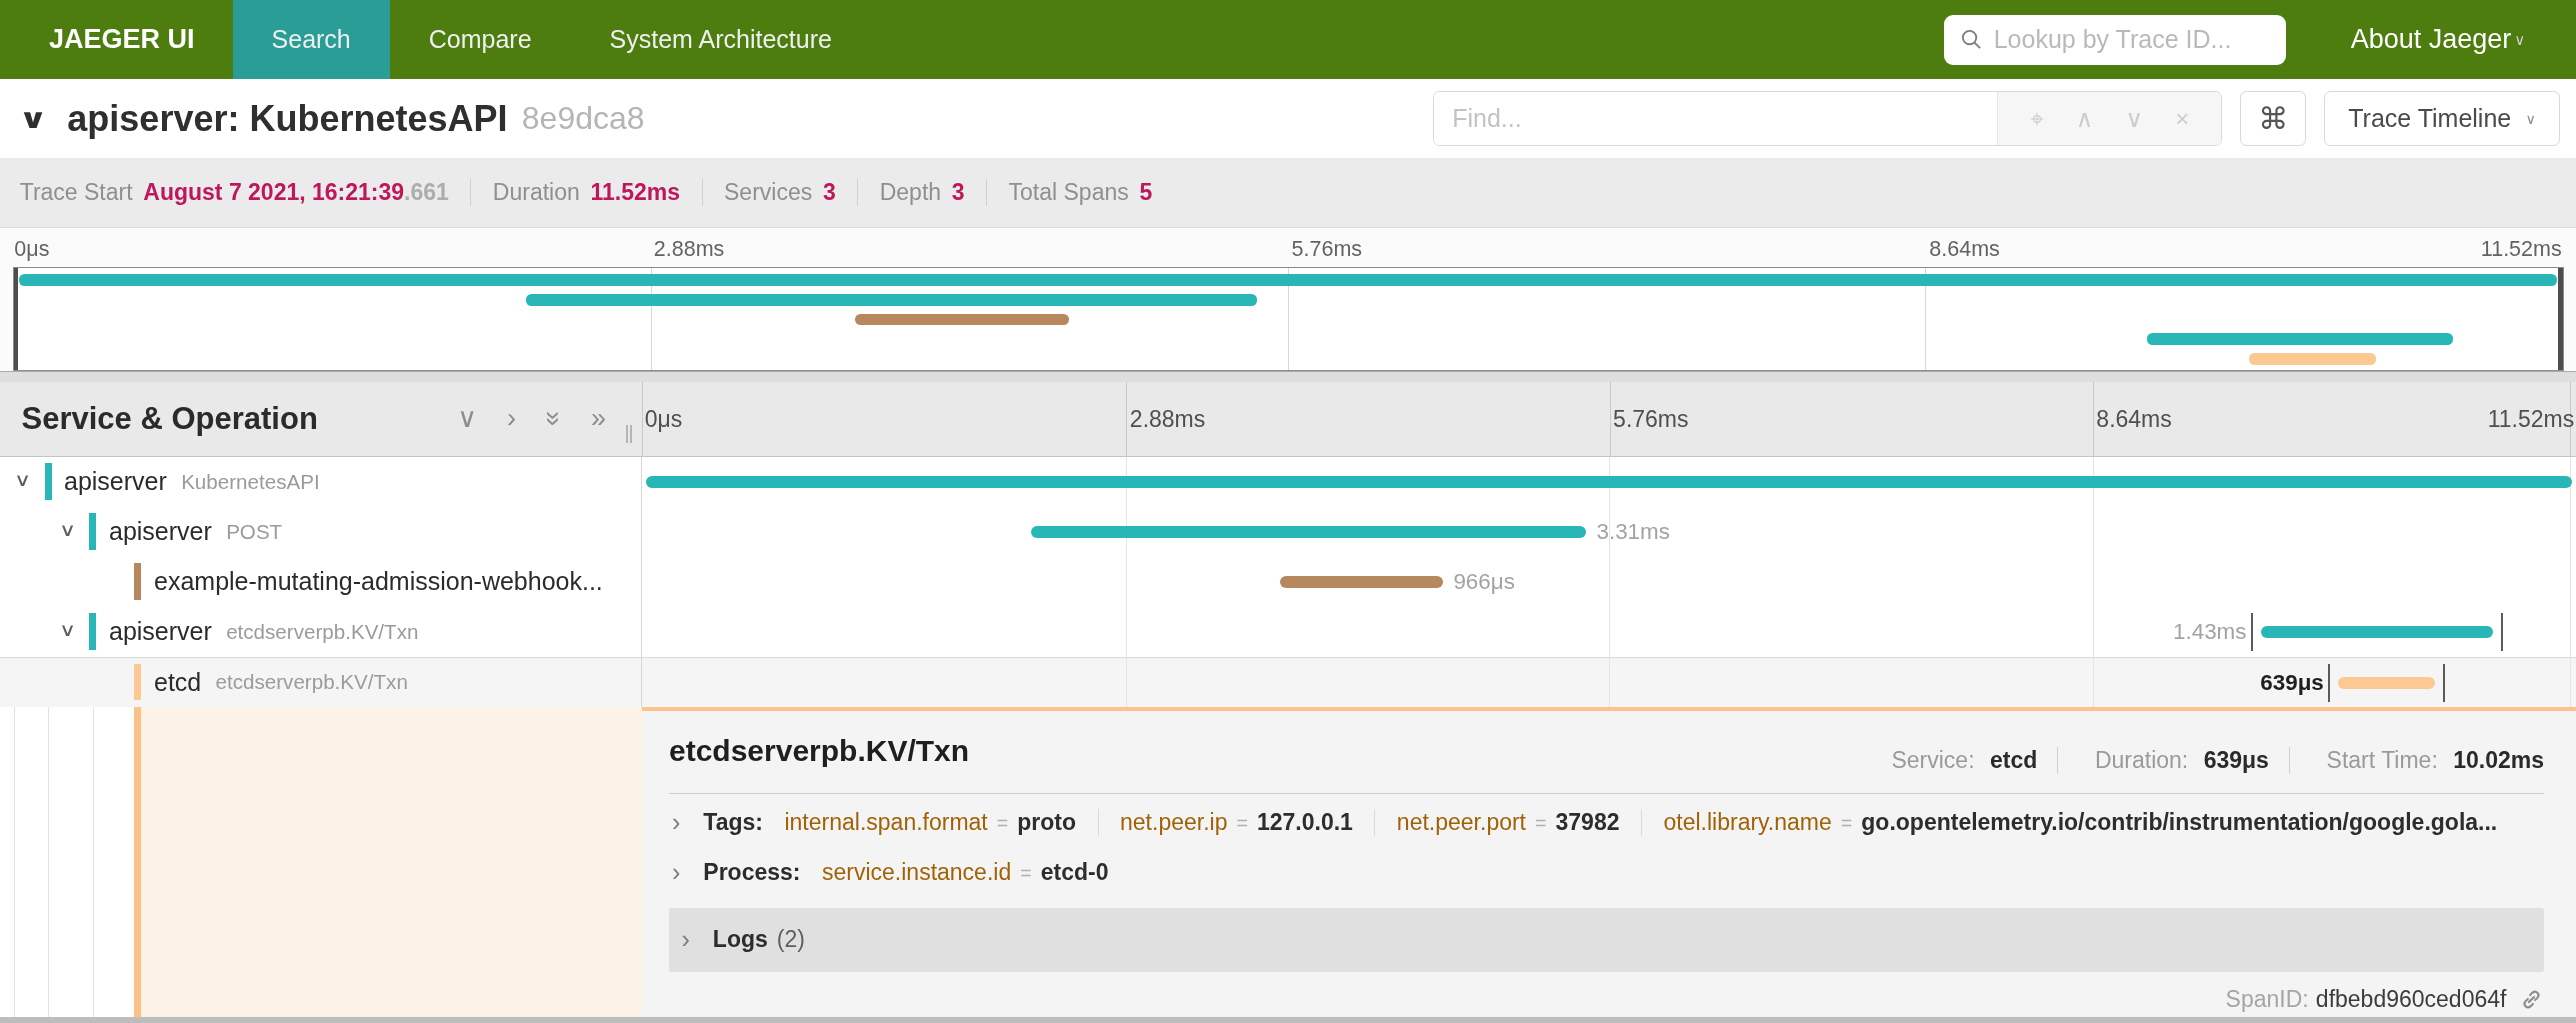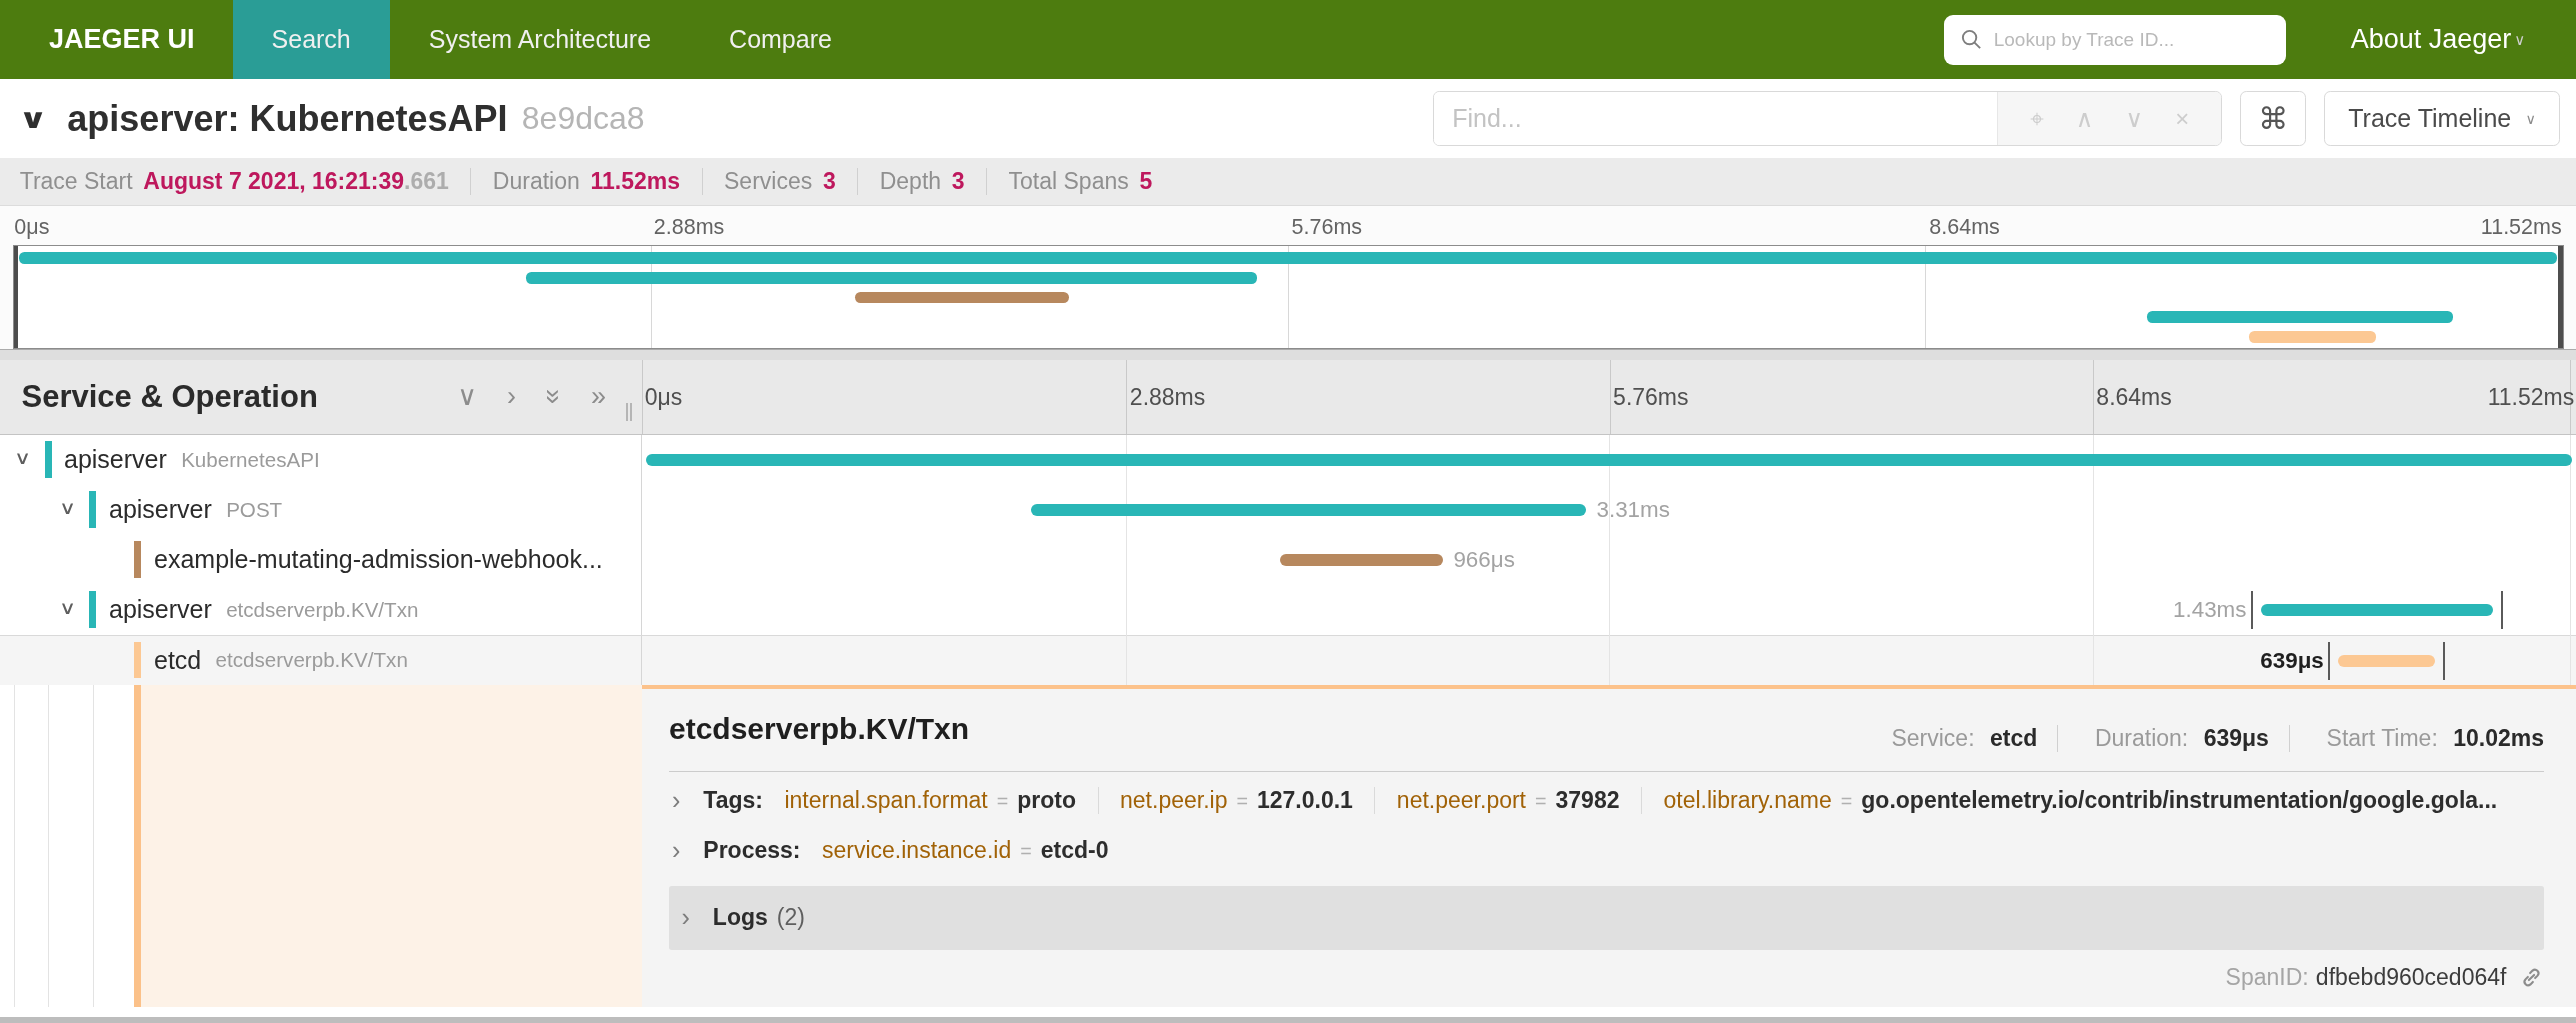--- a/index.html
+++ b/index.html
@@ -8,21 +8,21 @@
 
   
   .topnav { height:79px; background:#4d7c0f; display:flex; align-items:stretch; }
   .brand { color:#fff; font-weight:bold; font-size:27px; line-height:79px; padding:0 38px 0 49px; }
   .nav-items { display:flex; list-style:none; }
   .nav-item { color:#f0f0f0; font-size:25px; line-height:79px; padding:0 39px; cursor:pointer; }
   .nav-item.active { background:#2a9d96; }
   .nav-right { margin-left:auto; display:flex; align-items:center; }
   .lookup-wrap { width:342px; height:50px; background:#fff; border-radius:9px; display:flex; align-items:center; padding:0 16px; margin-right:54px; }
   .lookup-wrap svg { flex:0 0 auto; margin-right:10.7px; }
-  .lookup-input { border:none; outline:none; width:100%; font-size:19px; color:#333; font-family:inherit; }
+  .lookup-input { border:none; outline:none; width:100%; font-size:25px; color:#333; font-family:inherit; }
   .lookup-input::placeholder { color:#b9b9b9; }
   .about { color:#fff; font-size:27px; display:flex; align-items:center; gap:3px; padding:0 10.7px; margin-right:40px; cursor:pointer; }
   .about .chev { font-size:15px; color:#cfcfcf; }
 
   
   .trace-header { height:79px; background:#fff; display:flex; align-items:center; padding:0 16px 0 22.4px; }
   .th-chevron { font-size:27px; color:#2f2f2f; font-weight:bold; transform:scaleX(1.35); margin-right:23px; cursor:pointer; }
   .th-title { font-size:36px; font-weight:bold; color:#2f2f2f; }
   .th-traceid { font-size:32px; color:#b5b5b5; margin-left:14.3px; }
   .th-right { margin-left:auto; display:flex; align-items:center; gap:18px; }
@@ -30,21 +30,21 @@
   .find-input { flex:1; border:none; outline:none; font-size:25px; padding:0 18px; color:#444; font-family:inherit; }
   .find-input::placeholder { color:#c3c3c3; }
   .find-btns { width:224px; background:#f6f6f6; border-left:0.9px solid #e7e7e7; display:flex; align-items:center; justify-content:space-evenly; }
   .find-btns .fi { color:#cdcdcd; font-size:24px; cursor:pointer; }
   .btn { height:55px; border:0.9px solid #d9d9d9; border-radius:6.3px; background:#fff; display:flex; align-items:center; justify-content:center; cursor:pointer; color:#4a4a4a; }
   .btn-shortcut { width:66px; font-size:30px; color:#555; }
   .btn-view { padding:0 23px; font-size:25px; gap:14.3px; }
   .btn-view .chev { font-size:14.3px; color:#8c8c8c; }
 
   
-  .summary { height:48px; background:#ebebeb; border-bottom:0.9px solid #dcdcdc; display:flex; align-items:center; padding-left:19.7px; font-size:23px; }
+  .summary { height:70px; background:#ebebeb; border-bottom:0.9px solid #dcdcdc; display:flex; align-items:center; padding-left:19.7px; font-size:23px; }
   .sum-item { display:flex; align-items:baseline; white-space:nowrap; }
   .sum-item + .sum-item { border-left:0.9px solid #d0d0d0; margin-left:21.5px; padding-left:21.5px; }
   .sum-label { color:#8f8f8f; margin-right:10.7px; }
   .sum-value { color:#be185d; font-weight:bold; }
   .sum-suffix { color:#adadad; font-weight:bold; }
 
   
   .minimap { height:143px; background:#fbfbfb; }
   .mini-ticks { position:relative; height:39px; margin:0 12.5px; font-size:21.5px; color:#636363; }
   .tick { position:absolute; bottom:5.4px; white-space:nowrap; }
@@ -126,22 +126,22 @@
 
   .bottom-strip { position:absolute; left:0; right:0; bottom:0; height:6.3px; background:#bdbdbd; }
 </style>
 </head>
 <body>
 
 <div class="topnav">
   <div class="brand">JAEGER UI</div>
   <ul class="nav-items" id="nav-items">
       <li class="nav-item active"><span>Search</span></li>
+      <li class="nav-item"><span>Compare</span></li>
       <li class="nav-item"><span>System Architecture</span></li>
-      <li class="nav-item"><span>Compare</span></li>
     </ul>
   <div class="nav-right">
     <div class="lookup-wrap">
       <svg width="23" height="23" viewBox="0 0 24 24" fill="none" stroke="#7e7e7e" stroke-width="2">
           <circle cx="10" cy="10" r="7"></circle>
           <line x1="15.2" y1="15.2" x2="21" y2="21"></line>
         </svg>
       <input class="lookup-input" placeholder="Lookup by Trace ID..." style="">
     </div>
     <div class="about">

